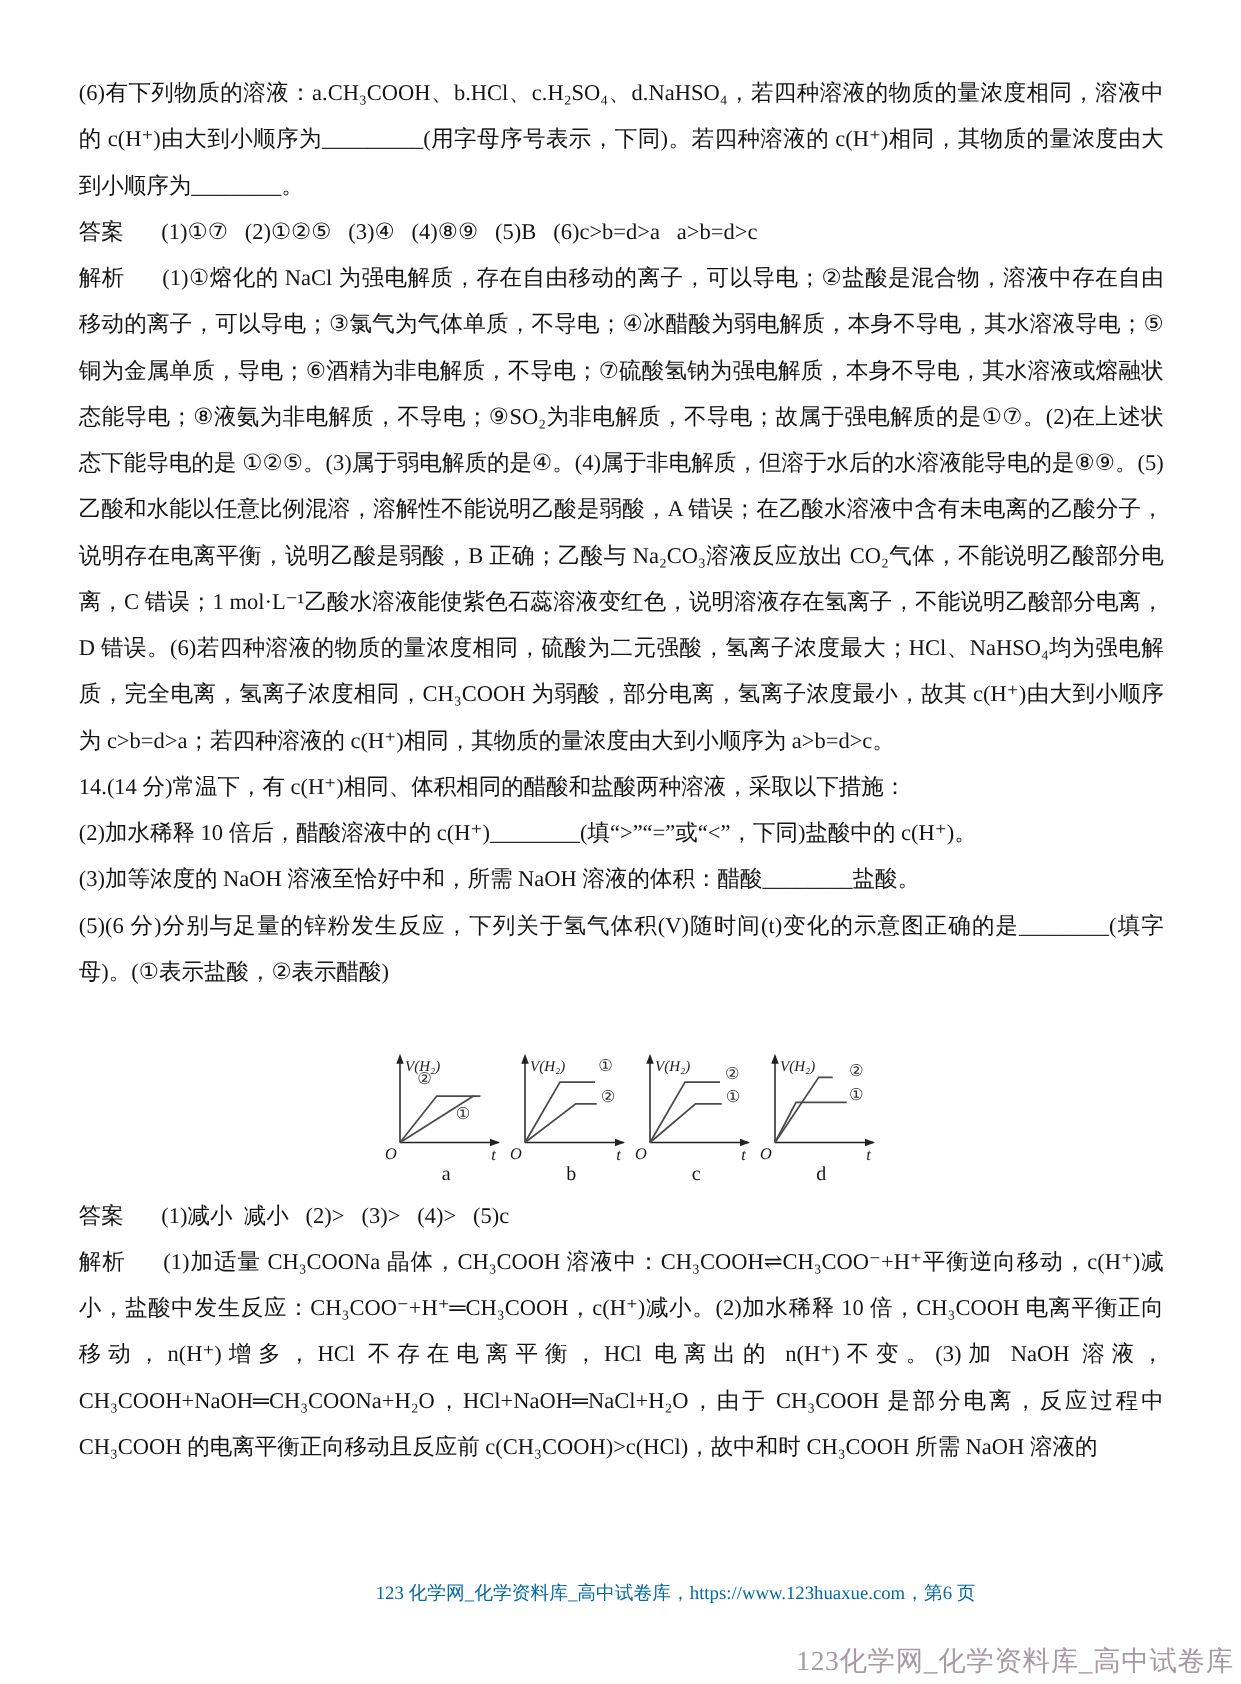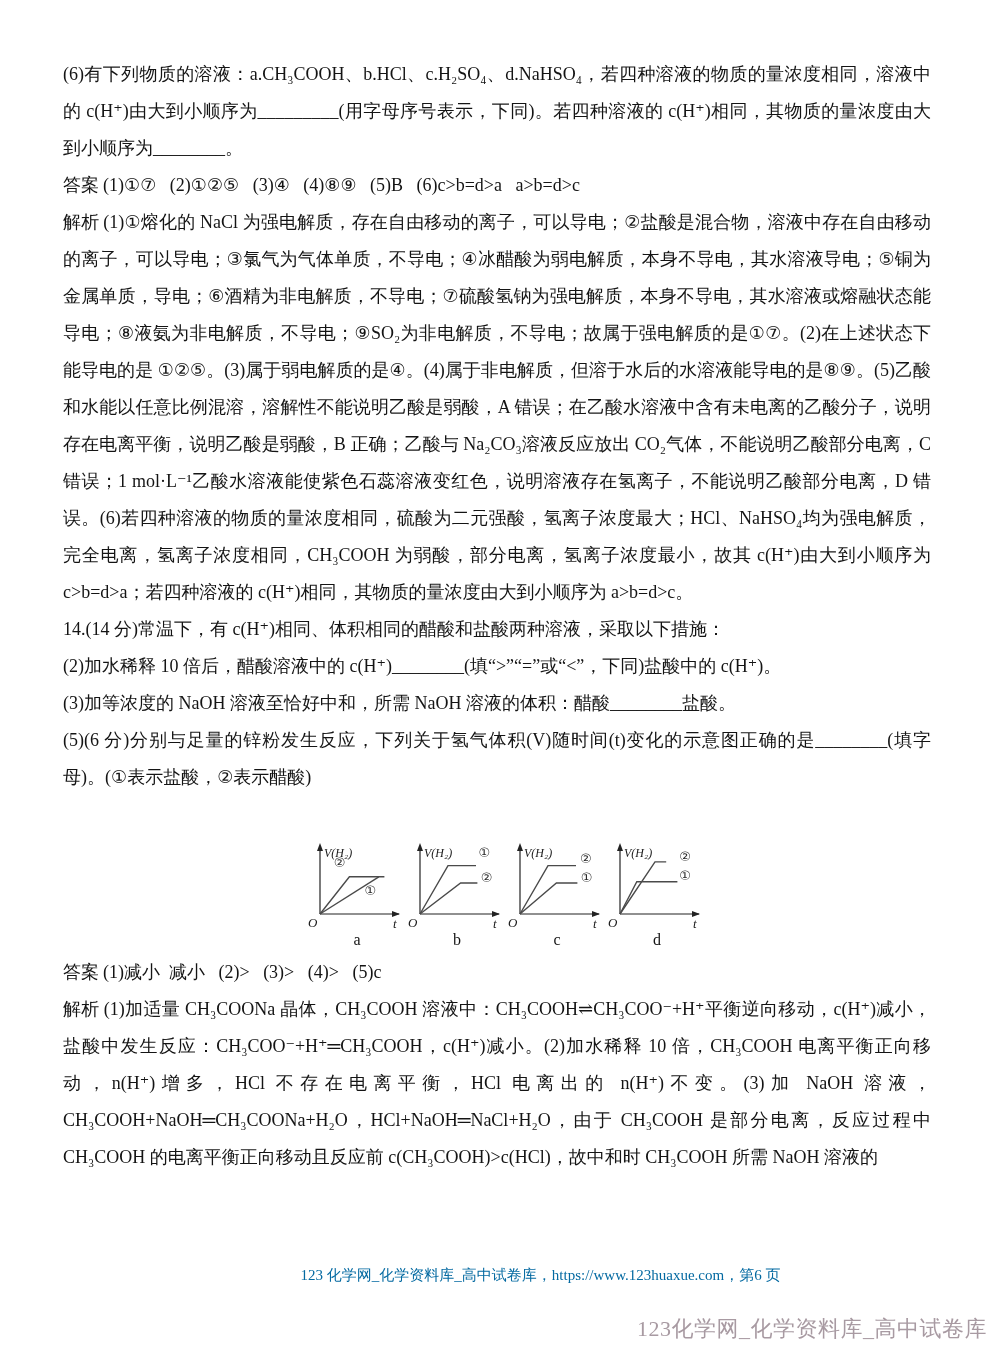--- a/index.html
+++ b/index.html
@@ -6,21 +6,21 @@
   body {
     width:993px; height:1347px; background:#ffffff; position:relative;
     font-family:"Liberation Serif","DejaVu Serif","DejaVu Sans",serif;
     color:#141414; overflow:hidden;
   }
   .content {
     position:absolute; left:63px; top:56px; width:868px;
     font-size:18px; line-height:37px; text-align:justify;
   }
   .content p { margin:0; white-space:pre-wrap; }
-  .ans-label { margin-right:4px; }
+  .ans-label { margin-right:30px; }
   .charts-row {
     display:flex; justify-content:center; align-items:flex-start;
     gap:4px; margin:8px 0 4px 14px;
   }
   .graph-slot { width:96px; text-align:center;margin-top:38px; }
   .graph-slot svg { display:block; }
   .graph-letter { font-size:16px; line-height:20px; text-align:center; margin-left:6px; }
   .footer {
     position:absolute; top:1264px; left:0; width:100%;
     text-align:center; font-size:15px; line-height:22px; color:#0369a1;padding-left:44px;

